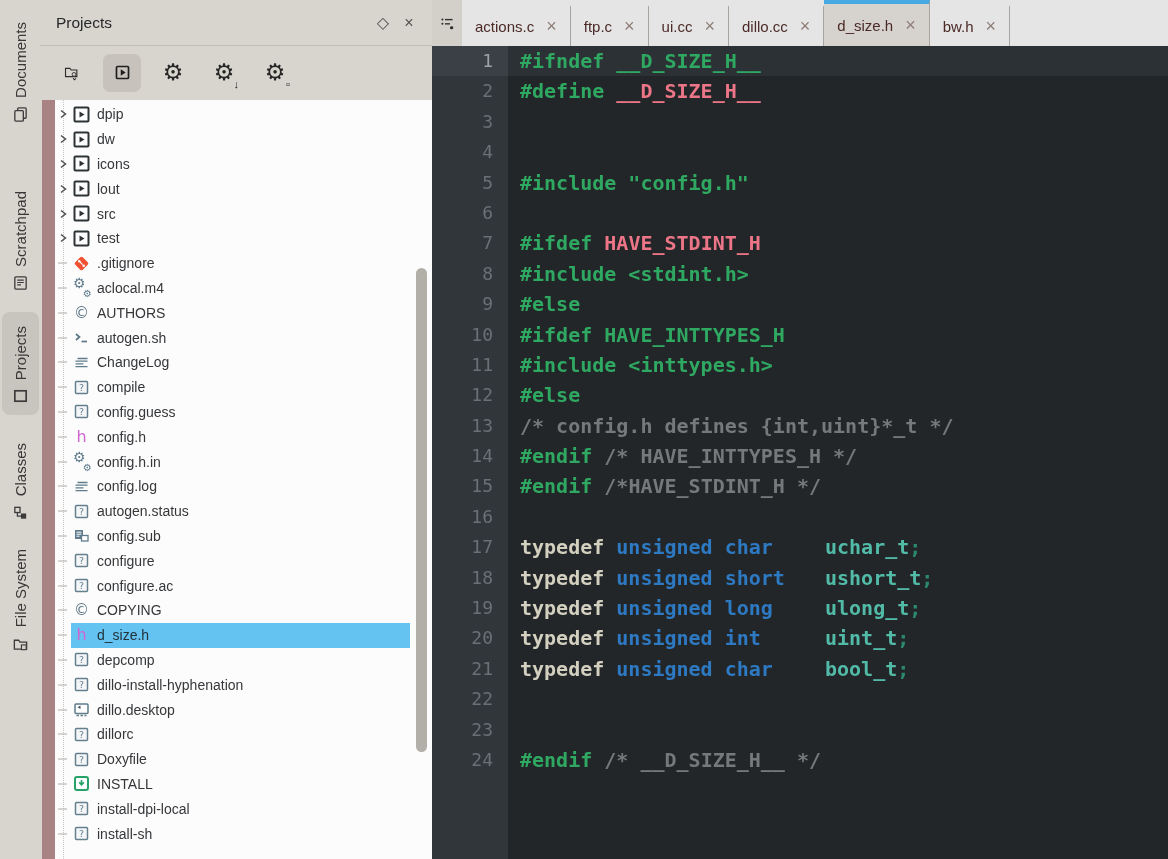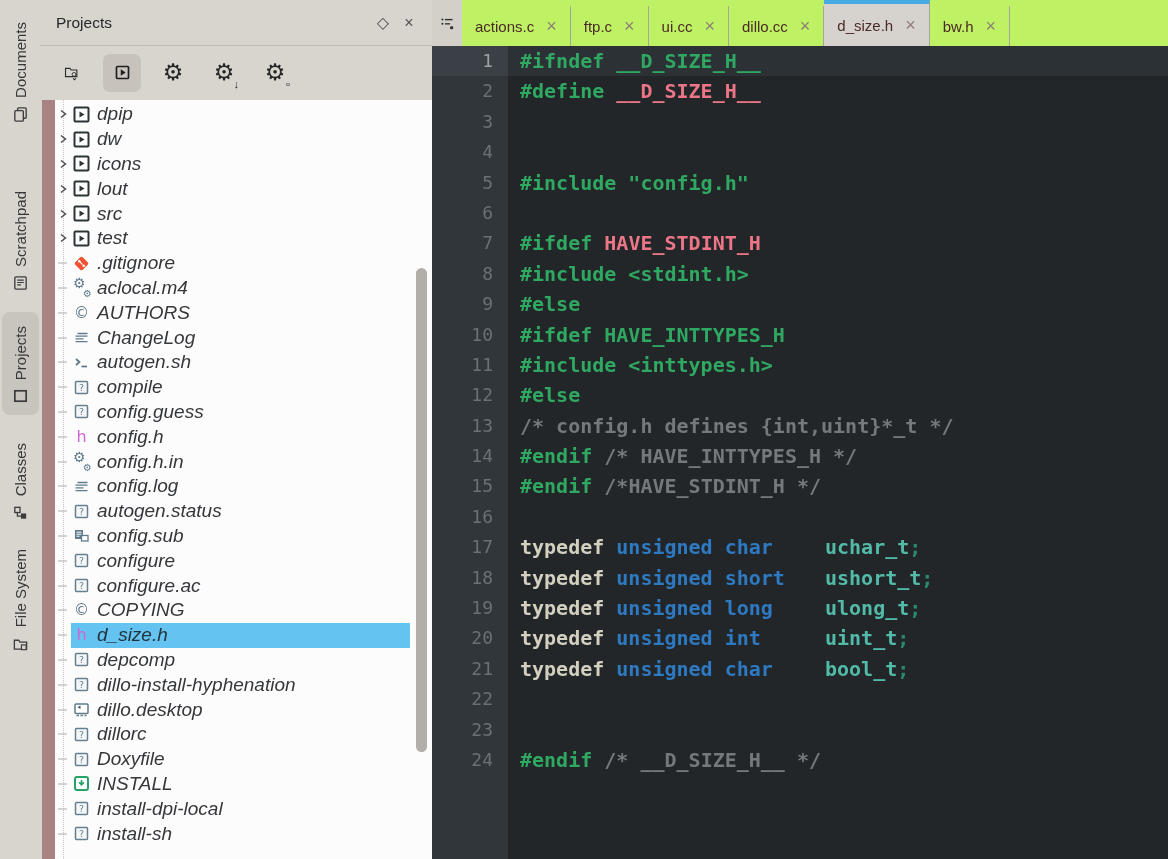--- a/index.html
+++ b/index.html
@@ -34,30 +34,30 @@
   .tool-btn .ov { position:absolute; right:4px; bottom:2px; font-size:11px; font-weight:bold; color:#262626; }
 
   .tree { position:absolute; left:2px; right:0; top:100px; bottom:0; background:#fcfcfc; overflow:hidden; }
   .vcs-strip { position:absolute; left:0; top:0; bottom:0; width:13px; background:#a98383; }
   .branch-guide { position:absolute; left:21px; top:0; bottom:0; width:0; border-left:1px dotted #c9c5c0; }
   .rows { position:absolute; left:13px; top:2px; right:22px; }
   .row { height:24.8px; display:flex; align-items:center; }
   .row .twig { width:16px; flex:none; display:flex; align-items:center; justify-content:center; }
   .row .cnt { display:flex; align-items:center; gap:7px; flex:1; height:100%; padding-left:2px; }
   .row.selected .cnt { background:#65c3f1; }
-  .row .lbl { font-size:19px; color:#35373a; white-space:nowrap;font-style:italic; }
+  .row .lbl { font-size:14px; color:#35373a; white-space:nowrap; }
   .row.selected .lbl { color:#21333c; }
   .ticon { width:17px; height:17px; flex:none; display:flex; align-items:center; justify-content:center; }
   .vscroll { position:absolute; right:0; top:0; bottom:0; width:20px; background:#fcfcfc; }
   .vthumb { position:absolute; left:4px; width:11px; top:168px; height:484px;
             background:#b2aea8; border-radius:5.5px; }
 
   
   .editor { position:absolute; left:432px; top:0; right:0; bottom:0; }
-  .tabbar { height:46px; background:#bef264; display:flex; align-items:flex-end; }
+  .tabbar { height:46px; background:#e5e5e5; display:flex; align-items:flex-end; }
   .docicon { width:30px; height:46px; background:#d3d0ca; display:flex; align-items:center;
              justify-content:center; flex:none; }
   .etab { height:40px; display:flex; align-items:center; padding:0 13px;
           border-right:1px solid #a8a49f; }
   .etab:first-of-type { border-left:1px solid #a8a49f; }
   .etab .lbl { font-size:15px; color:#4b2a27; }
   .etab .cls { margin-left:12px; color:#8d7d76; font-size:18px; line-height:1; }
   .etab.active { height:46px; background:#d6d2cd; border-top:4px solid #46a9e1; }
   .tab-fill { flex:1; height:40px; }
 
@@ -320,40 +320,40 @@
         </div>
         <div class="row">
           <span class="twig">
             <svg width="12" height="12" viewBox="0 0 12 12">
               <path d="M1 6h9" stroke="#bcb8b3" stroke-width="1.2"></path>
             </svg>
           </span>
           <span class="cnt">
             <span class="ticon">
               <svg width="17" height="17" viewBox="0 0 17 17">
-                <path d="M4.5 4.5h10M2.5 7.2h12M2.5 9.9h8M2.5 12.6h12" stroke="#5f7b8c" stroke-width="1.3"></path>
-              </svg>
-            </span>
-            <span class="lbl">ChangeLog</span>
-          </span>
-        </div>
-        <div class="row">
-          <span class="twig">
-            <svg width="12" height="12" viewBox="0 0 12 12">
-              <path d="M1 6h9" stroke="#bcb8b3" stroke-width="1.2"></path>
-            </svg>
-          </span>
-          <span class="cnt">
-            <span class="ticon">
-              <svg width="17" height="17" viewBox="0 0 17 17">
                 <path d="M3 5l3.5 3L3 11" fill="none" stroke="#5d7684" stroke-width="1.7"></path>
                 <path d="M8.5 12.5h5.5" stroke="#5d7684" stroke-width="1.7"></path>
               </svg>
             </span>
             <span class="lbl">autogen.sh</span>
+          </span>
+        </div>
+        <div class="row">
+          <span class="twig">
+            <svg width="12" height="12" viewBox="0 0 12 12">
+              <path d="M1 6h9" stroke="#bcb8b3" stroke-width="1.2"></path>
+            </svg>
+          </span>
+          <span class="cnt">
+            <span class="ticon">
+              <svg width="17" height="17" viewBox="0 0 17 17">
+                <path d="M4.5 4.5h10M2.5 7.2h12M2.5 9.9h8M2.5 12.6h12" stroke="#5f7b8c" stroke-width="1.3"></path>
+              </svg>
+            </span>
+            <span class="lbl">ChangeLog</span>
           </span>
         </div>
         <div class="row">
           <span class="twig">
             <svg width="12" height="12" viewBox="0 0 12 12">
               <path d="M1 6h9" stroke="#bcb8b3" stroke-width="1.2"></path>
             </svg>
           </span>
           <span class="cnt">
             <span class="ticon">

